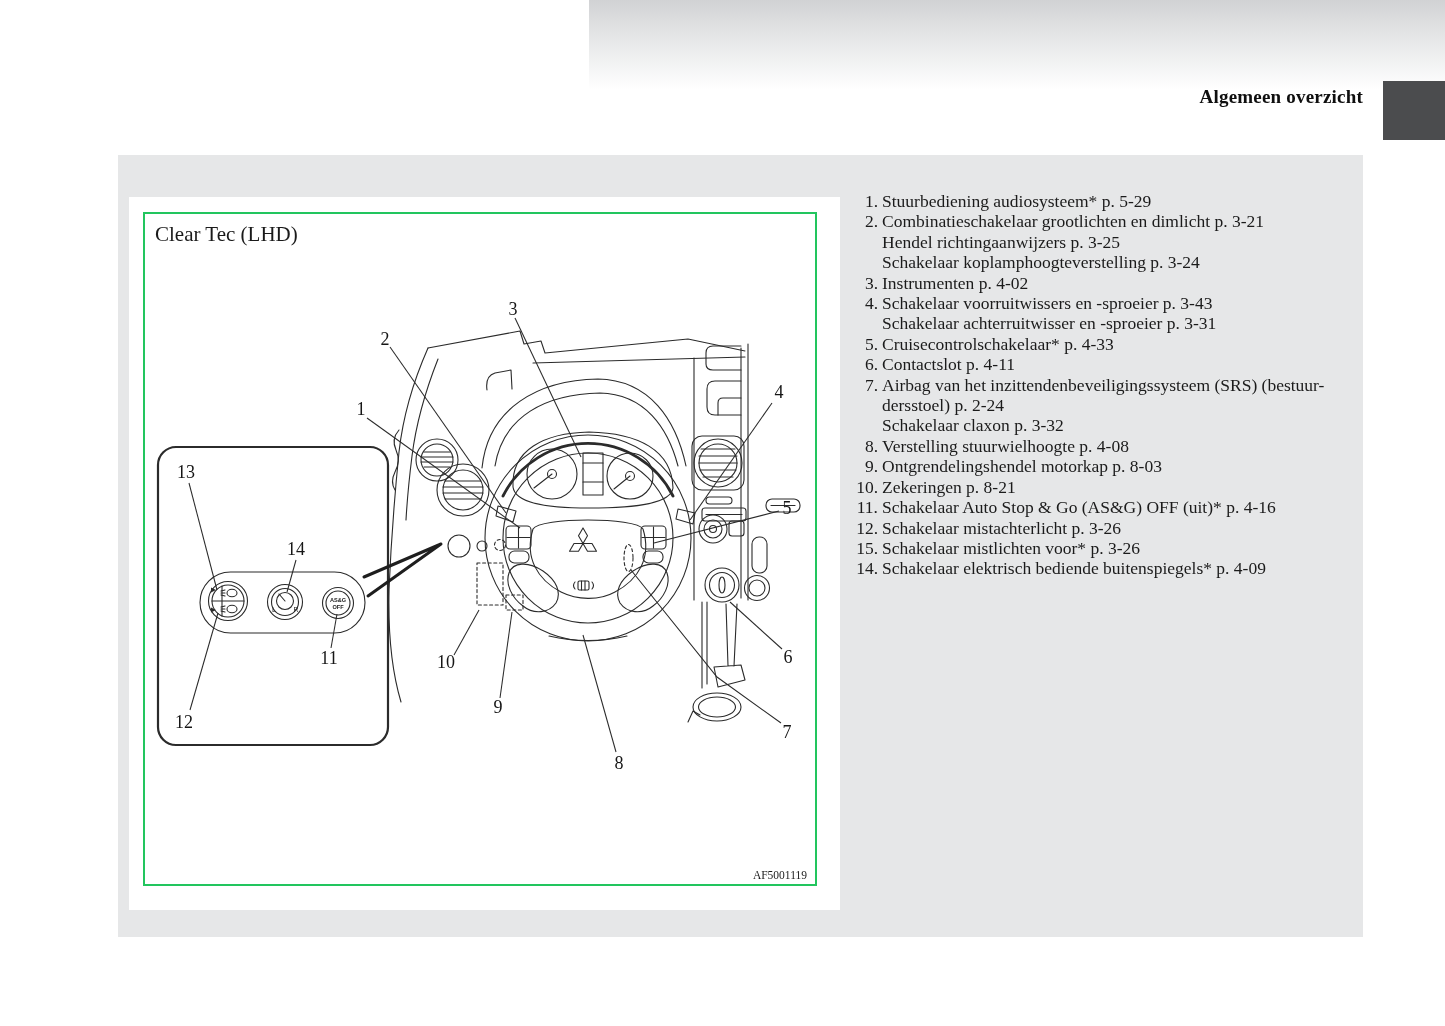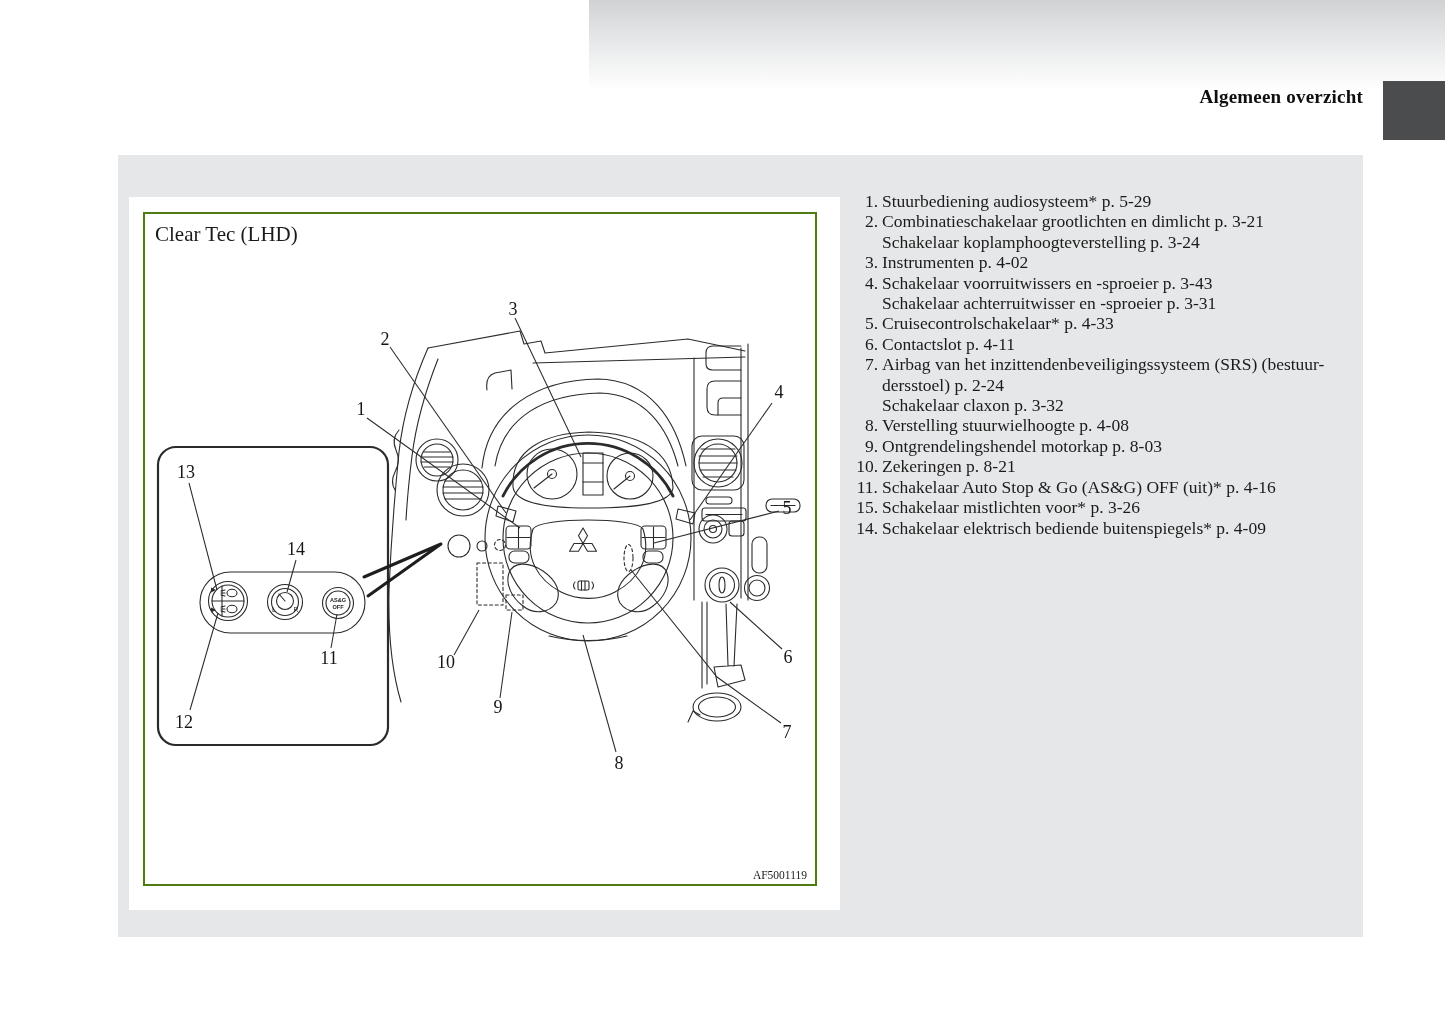--- a/index.html
+++ b/index.html
@@ -20,21 +20,21 @@
     position:absolute;left:1383px;top:81px;width:62px;height:59px;background:#4b4c4e;
   }
   .content-panel{
     position:absolute;left:118px;top:155px;width:1245px;height:782px;background:#e6e7e8;
   }
   .figure-white{
     position:absolute;left:129px;top:197px;width:711px;height:713px;background:#ffffff;
   }
   .figure-box{
     position:absolute;left:143px;top:212px;width:674px;height:674px;
-    border:2px solid #4d7c0f;background:#ffffff;box-sizing:border-box;
+    border:2px solid #22c55e;background:#ffffff;box-sizing:border-box;
   }
   .figure-title{
     position:absolute;left:10px;top:8px;font-size:21px;color:#1a1a1a;
   }
   .figure-code{
     position:absolute;right:8px;bottom:3px;font-size:11.5px;color:#1a1a1a;margin-left:16px;
   }
   .legend{
     position:absolute;left:846px;top:191px;width:520px;
     font-size:17.5px;line-height:20.4px;color:#1b1b1b;
@@ -263,20 +263,21 @@
     <div class="legend-item">
       <div class="legend-num">1.</div>
       <div class="legend-body">
         <div class="legend-line">Stuurbediening audiosysteem* p. 5-29</div>
       </div>
     </div>
     <div class="legend-item">
       <div class="legend-num">2.</div>
       <div class="legend-body">
         <div class="legend-line">Combinatieschakelaar grootlichten en dimlicht p. 3-21</div>
+        <div class="legend-line">Hendel richtingaanwijzers p. 3-25</div>
         <div class="legend-line">Schakelaar koplamphoogteverstelling p. 3-24</div>
       </div>
     </div>
     <div class="legend-item">
       <div class="legend-num">3.</div>
       <div class="legend-body">
         <div class="legend-line">Instrumenten p. 4-02</div>
       </div>
     </div>
     <div class="legend-item">
@@ -324,20 +325,26 @@
         <div class="legend-line">Zekeringen p. 8-21</div>
       </div>
     </div>
     <div class="legend-item">
       <div class="legend-num">11.</div>
       <div class="legend-body">
         <div class="legend-line">Schakelaar Auto Stop &amp; Go (AS&amp;G) OFF (uit)* p. 4-16</div>
       </div>
     </div>
     <div class="legend-item">
+      <div class="legend-num">12.</div>
+      <div class="legend-body">
+        <div class="legend-line">Schakelaar mistachterlicht p. 3-26</div>
+      </div>
+    </div>
+    <div class="legend-item">
       <div class="legend-num">15.</div>
       <div class="legend-body">
         <div class="legend-line">Schakelaar mistlichten voor* p. 3-26</div>
       </div>
     </div>
     <div class="legend-item">
       <div class="legend-num">14.</div>
       <div class="legend-body">
         <div class="legend-line">Schakelaar elektrisch bediende buitenspiegels* p. 4-09</div>
       </div>

